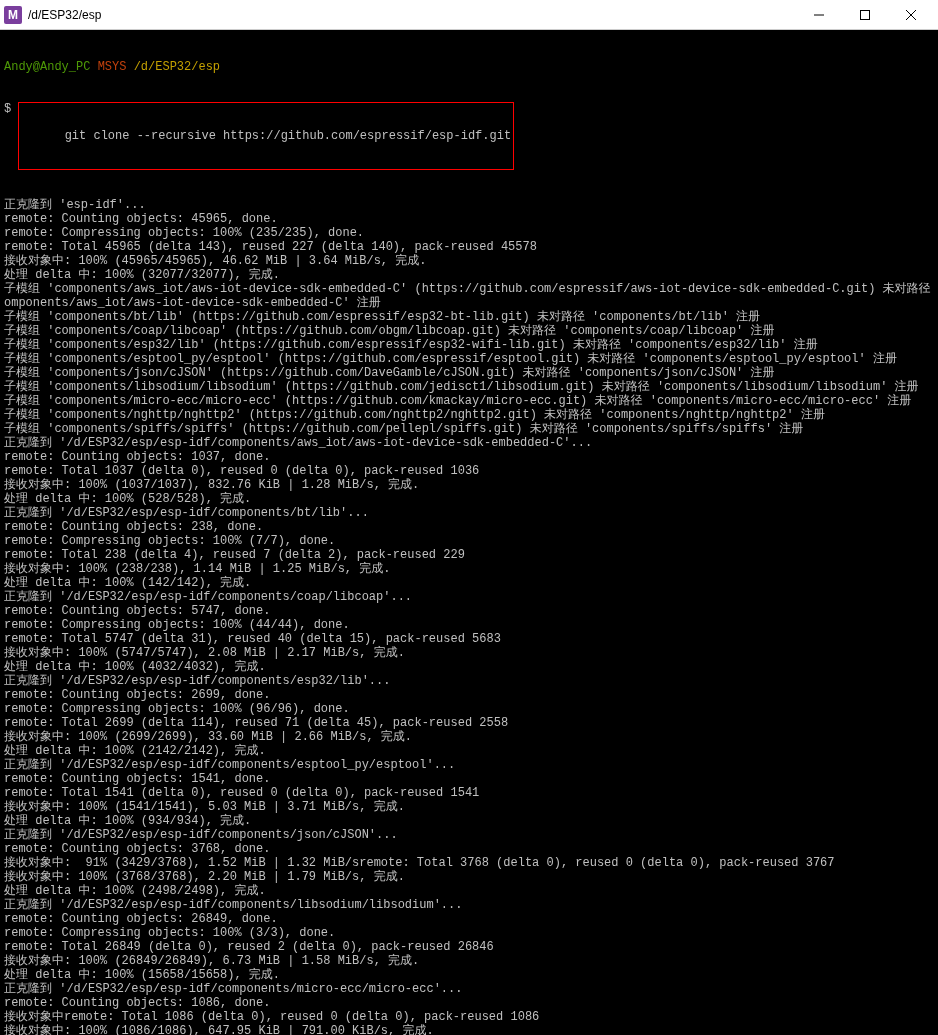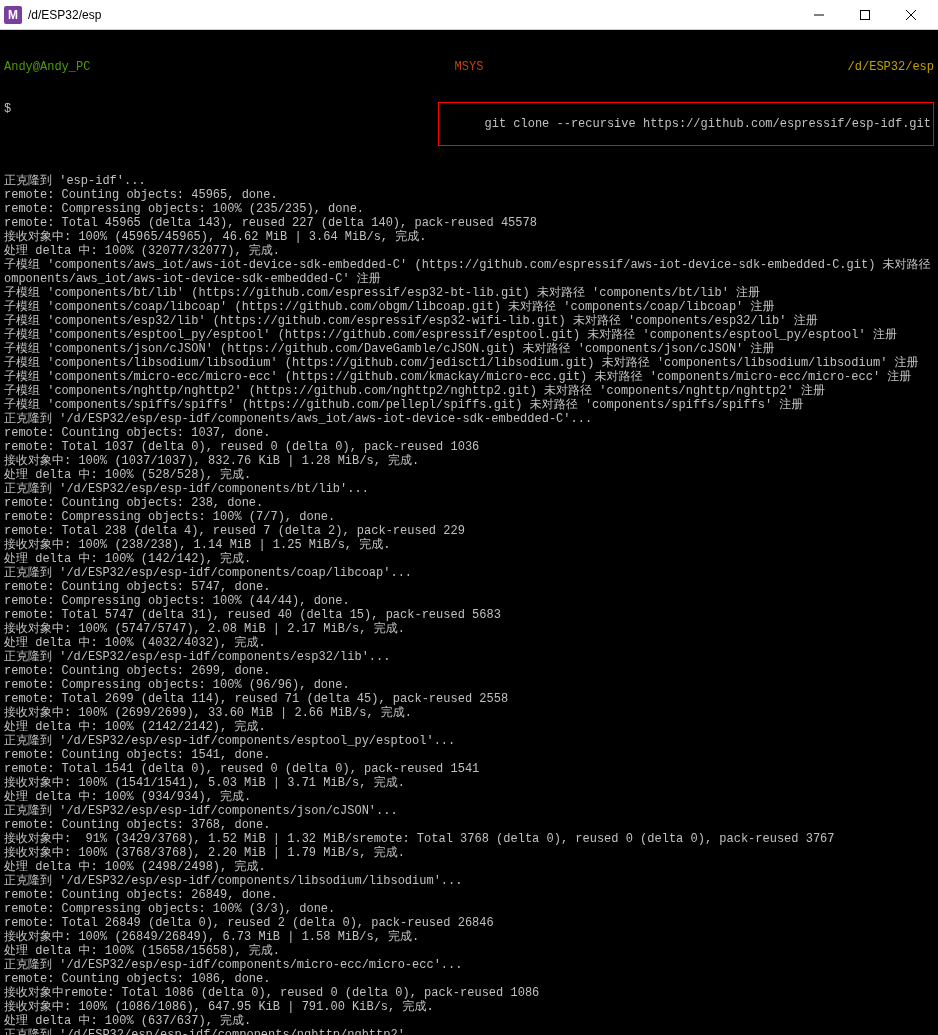--- a/index.html
+++ b/index.html
@@ -39,28 +39,28 @@
     color: #000;
     font-family: sans-serif;
   }
   .win-btn svg { width: 10px; height: 10px; }
   .terminal {
     padding: 2px 4px;
     line-height: 14px;
     white-space: pre;
     position: relative;
   }
-  .prompt-line { display: flex; justify-content: space-between; }
+  .prompt-line { display: flex; }
   .user { color: #4e9a06; }
   .msys { color: #c2410c; }
   .path { color: #c4a000; }
   .dollar { color: #c0c0c0; }
   .cmd-box {
     border: 1px solid #f00;
-    padding: 0 2px;
+    padding: 12px 2px;
     display: inline-block;
   }
   .line { color: #c0c0c0; }
 </style>
 </head>
 <body>
 
 <div class="titlebar">
   <div class="app-icon">M</div>
   <div class="title">/d/ESP32/esp</div>

